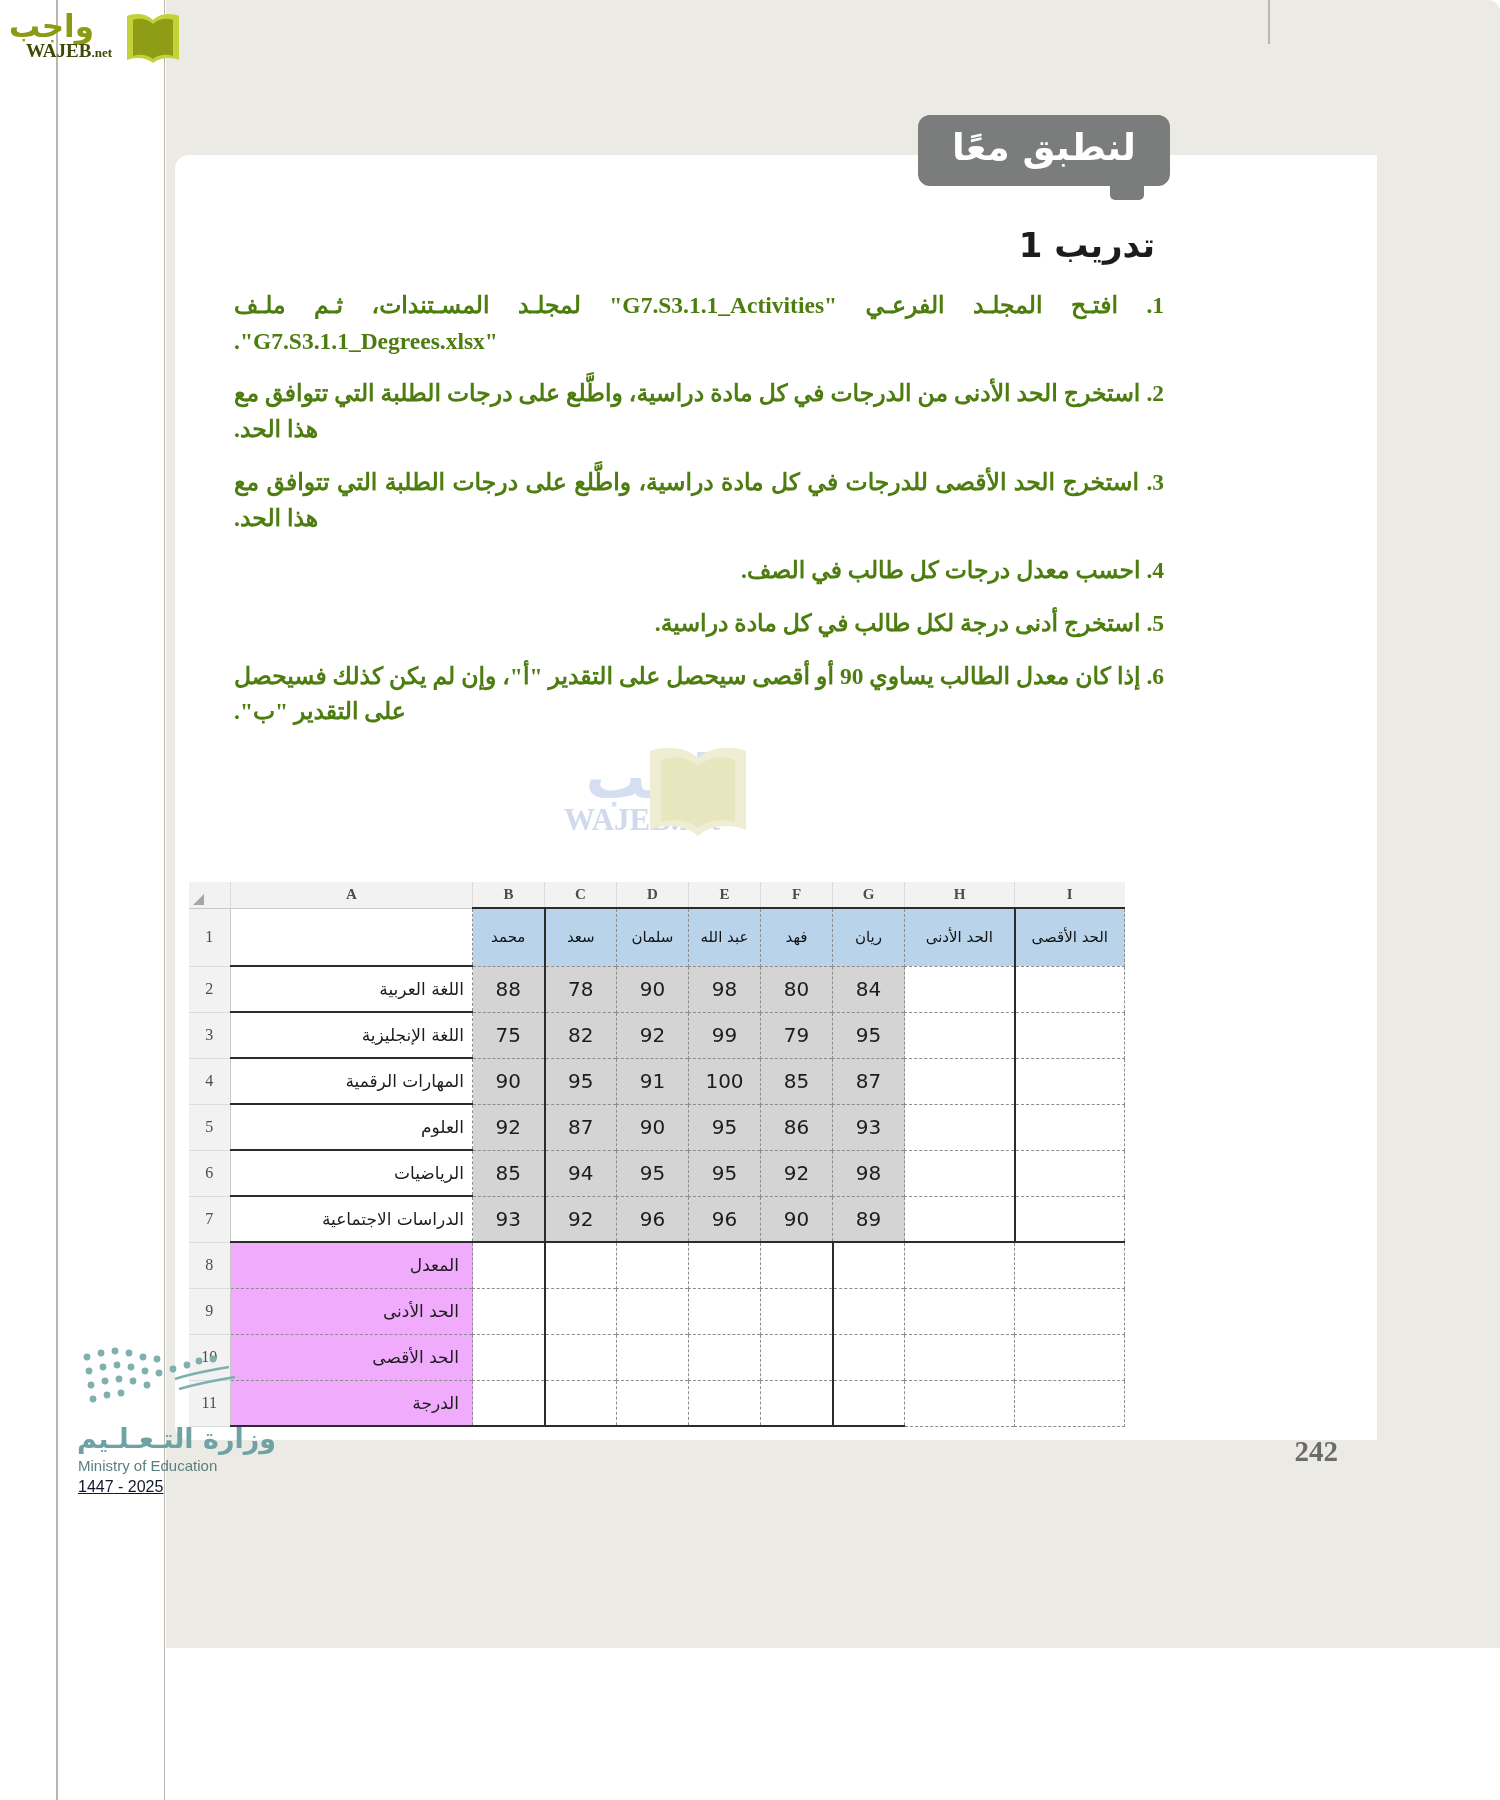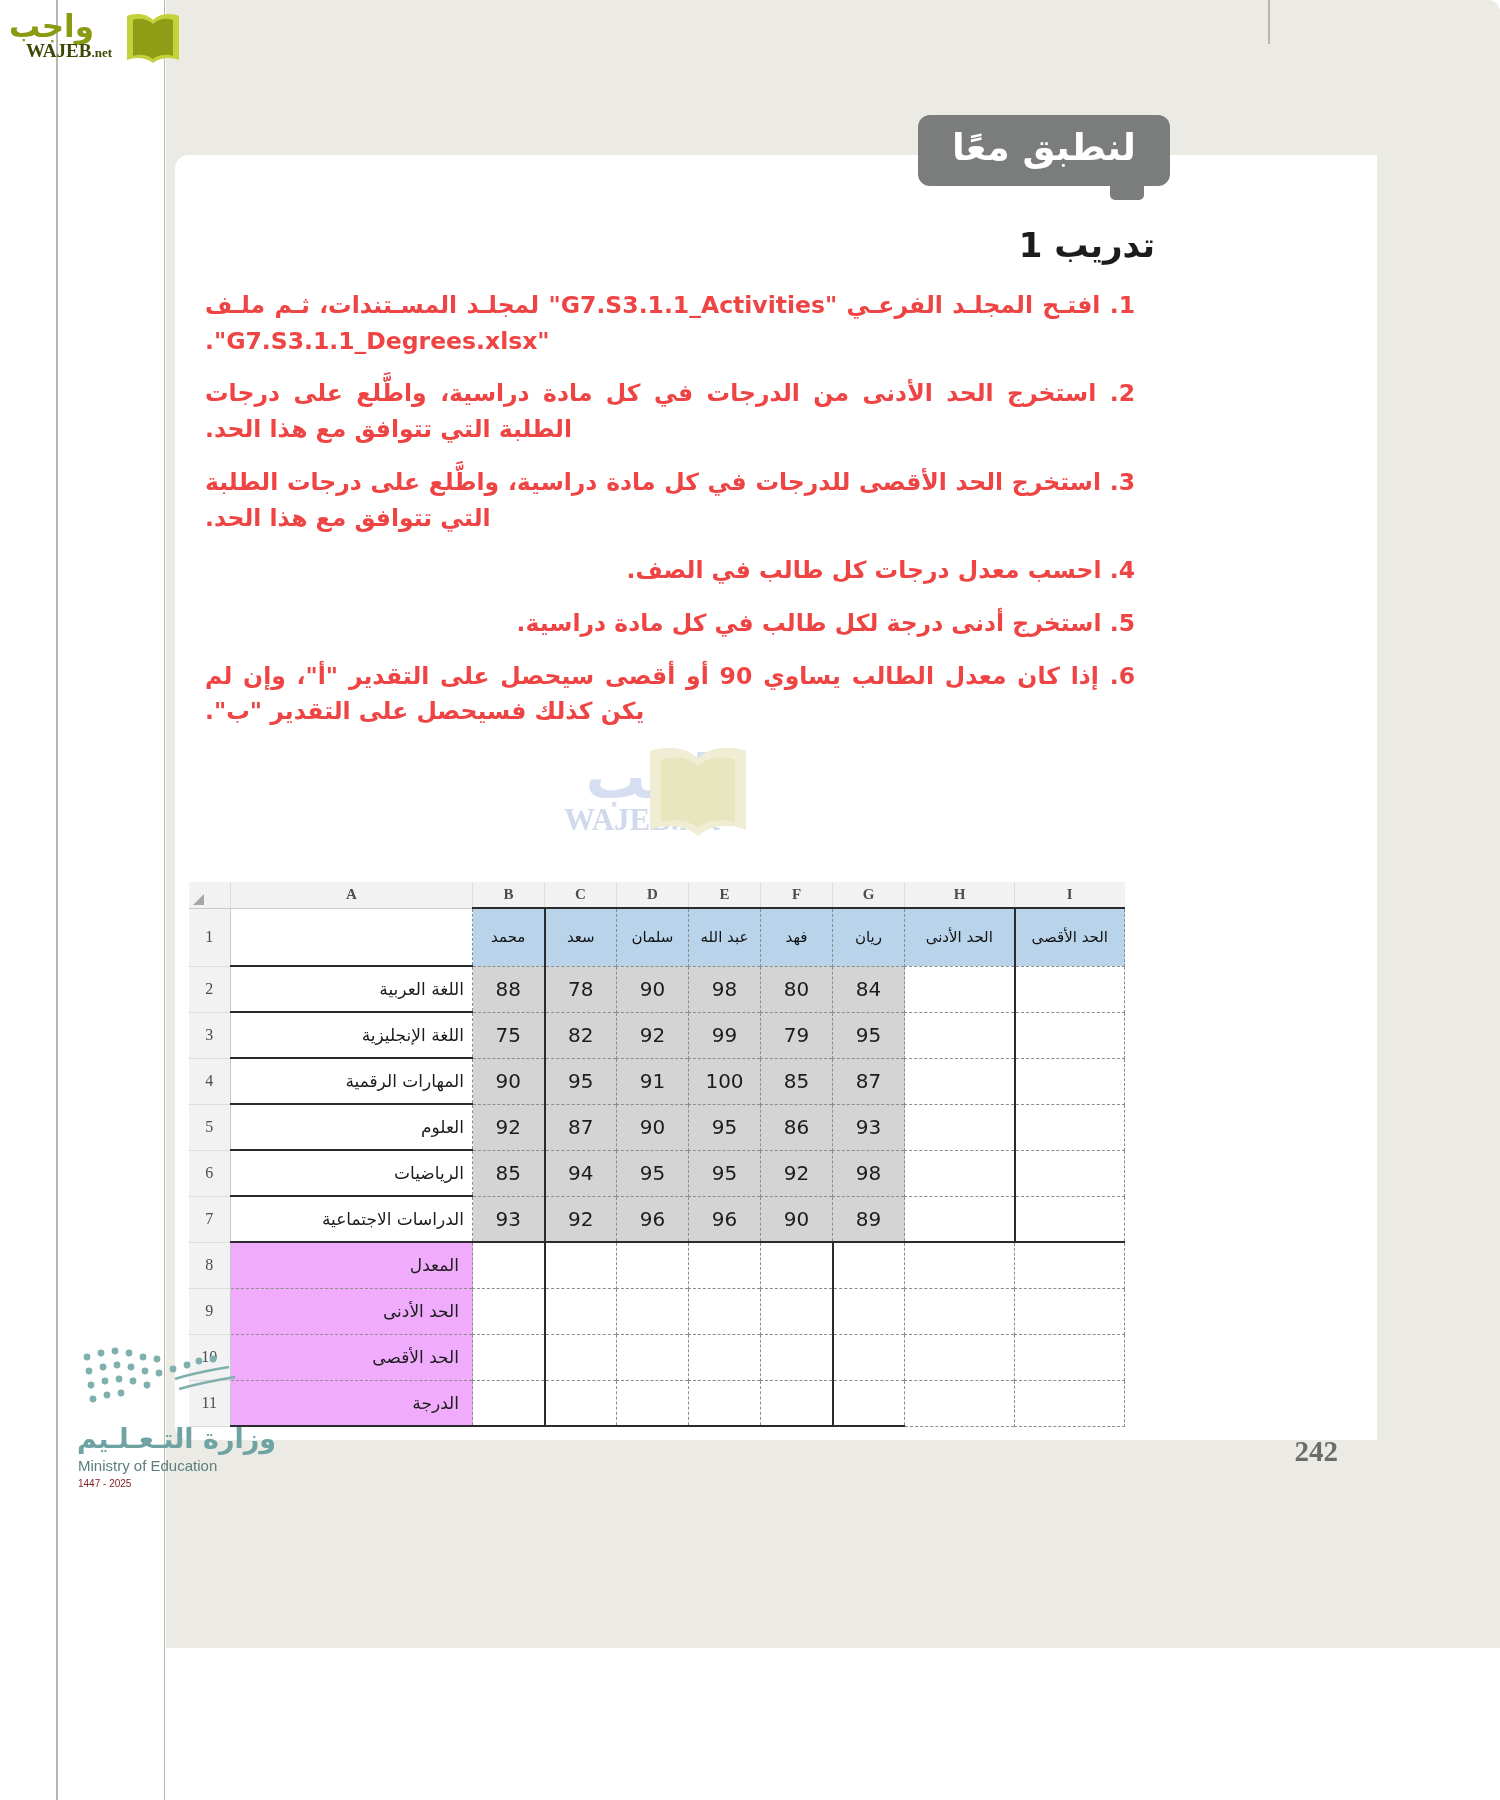--- a/index.html
+++ b/index.html
@@ -105,25 +105,26 @@
     right: 345px; top: 225px;
     font-size: 34px;
     font-weight: 700;
     color: #1c1c1c;
     direction: rtl;
   }
 
   
   .steps {
     position: absolute;
-    right: 365px; top: 288px;
+    right: 336px; top: 288px;
     width: 930px;
     direction: rtl;
     text-align: justify;
-    color: #ef4444;
+    color: #4d7c0f;
+    font-family: Liberation Serif, serif;
   }
   .step {
     display: block;
     font-size: 23.5px;
     font-weight: 700;
     line-height: 1.52;
     margin-bottom: 17px;
     direction: rtl;
     text-align: justify;
     text-align-last: right;
@@ -242,21 +243,21 @@
     position: absolute; left: 2px; top: 78px;
     font-size: 27px; color: #6fa3a3; font-weight: 700; direction: rtl;
     letter-spacing: 1px;
   }
   .moe-en {
     position: absolute; left: 3px; top: 112px;
     font-size: 15px; color: #5b7f7f; font-family: "Liberation Sans", sans-serif;
   }
   .moe-yr {
     position: absolute; left: 3px; top: 133px;
-    font-size: 10px; color: #7f1d1d; font-family: "Liberation Sans", sans-serif;
+    font-size: 16px; color: #0f172a; font-family: "Liberation Sans", sans-serif; text-decoration: underline;
   }
   .pagenum {
     position: absolute;
     right: 162px; top: 1435px;
     font-size: 29px; font-weight: 700; color: #6b6b6b;
     font-family: "Liberation Serif", serif;
   }
 </style>
 </head>
 <body>

